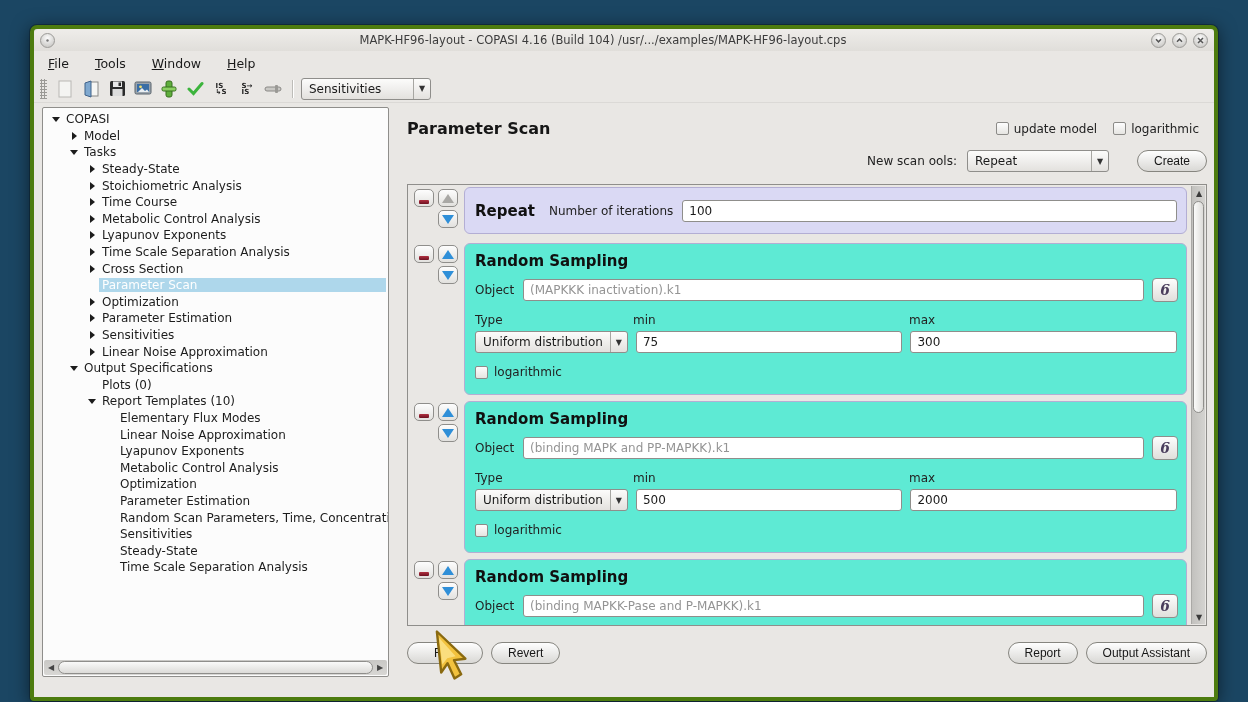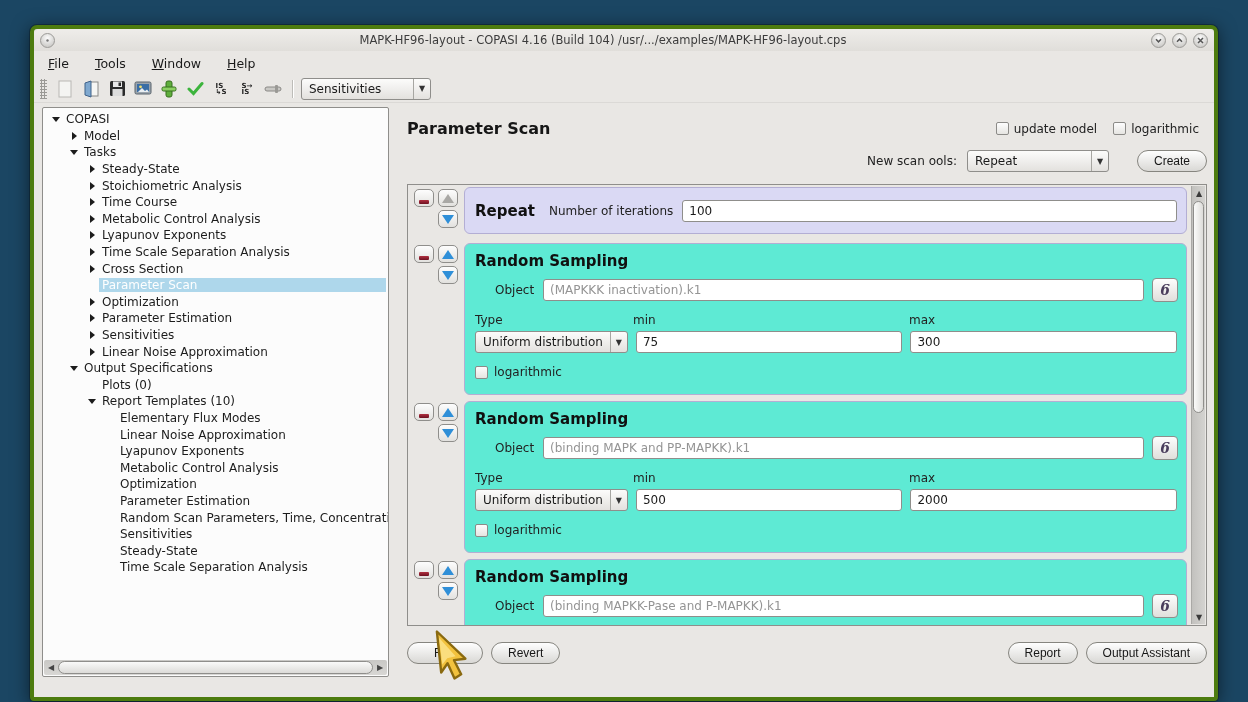--- a/index.html
+++ b/index.html
@@ -161,21 +161,21 @@
   .txt{
     height:22px; border:1px solid #8f8e8b; border-radius:3px; background:#fff;
     font-family:"DejaVu Sans",sans-serif; font-size:12px; color:#1a1a1a; padding:0 6px; outline:none;
     width:100%;
   }
   .txt.gray{ color:#949494; }
   .panel.repeat .txt{ flex:1; margin:0 9px 0 9px; }
 
   .rs-title{ padding:8px 0 0 10px; }
   .rs-objrow{ display:flex; align-items:center; margin:8px 8px 0 10px; gap:8px; }
-  .rs-objrow .plabel{ flex:0 0 40px;margin-left:20px; }
+  .rs-objrow .plabel{ flex:0 0 40px; }
   .obj-btn{
     flex:0 0 26px; height:24px; border:1px solid #8f8e8b; border-radius:4px;
     background:linear-gradient(180deg,#fdfdfd,#e0dfdc);
     display:flex; align-items:center; justify-content:center;
     font-family:"DejaVu Serif",serif; font-style:italic; font-weight:bold; font-size:14px; color:#4a3d5c;
   }
   .rs-grid{ display:flex; gap:8px; margin:10px 9px 0 10px; align-items:center; }
   .rs-grid .c1{ flex:0 0 150px; }
   .rs-grid .c2{ flex:1; }
   .rs-grid .c3{ flex:1; }

